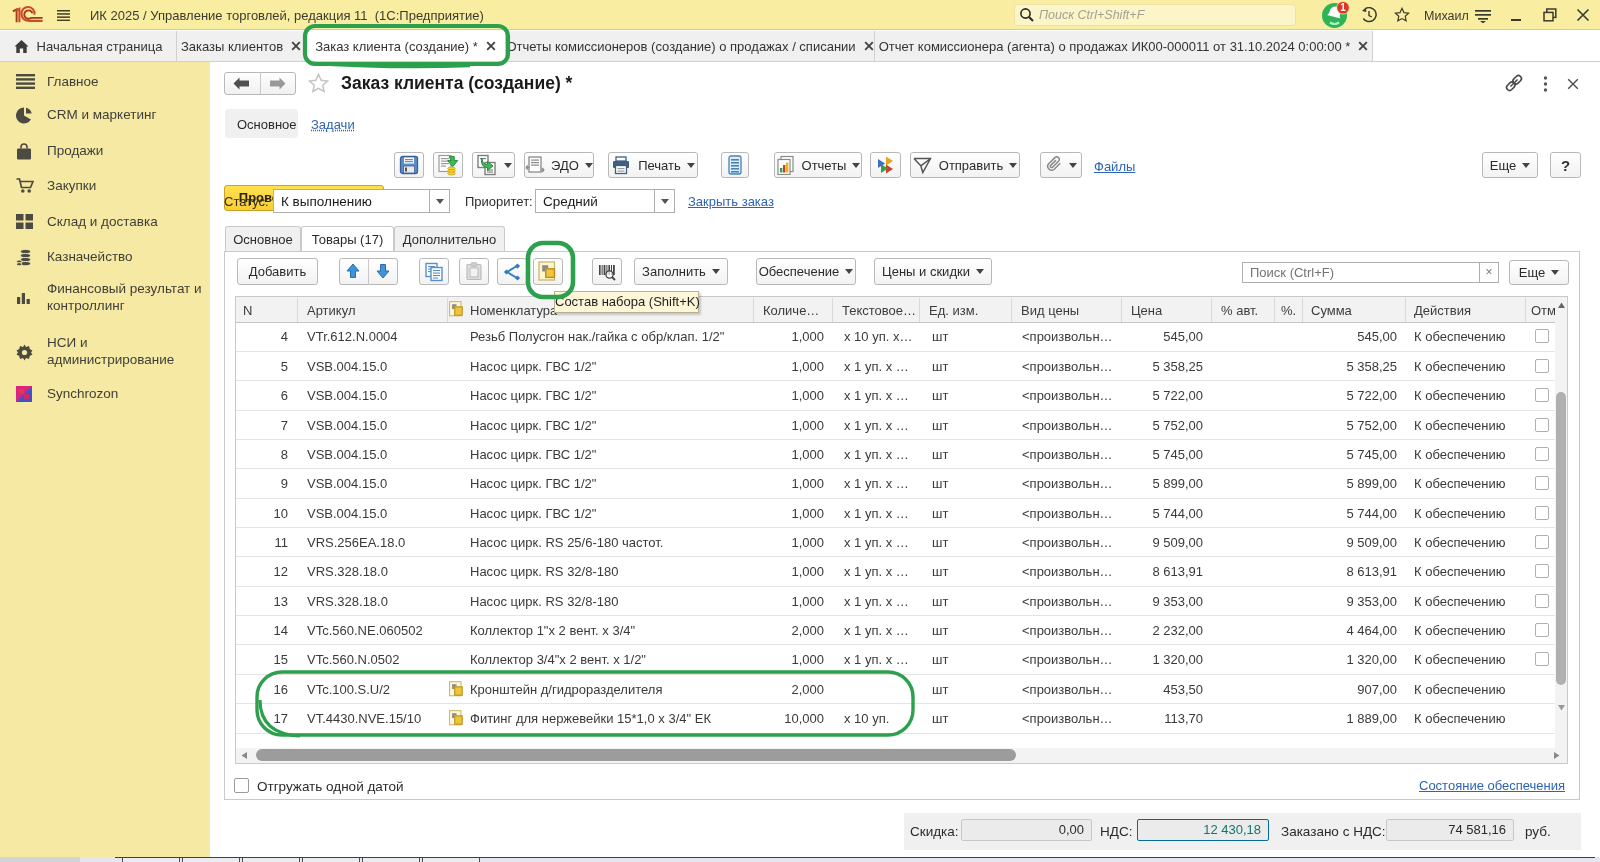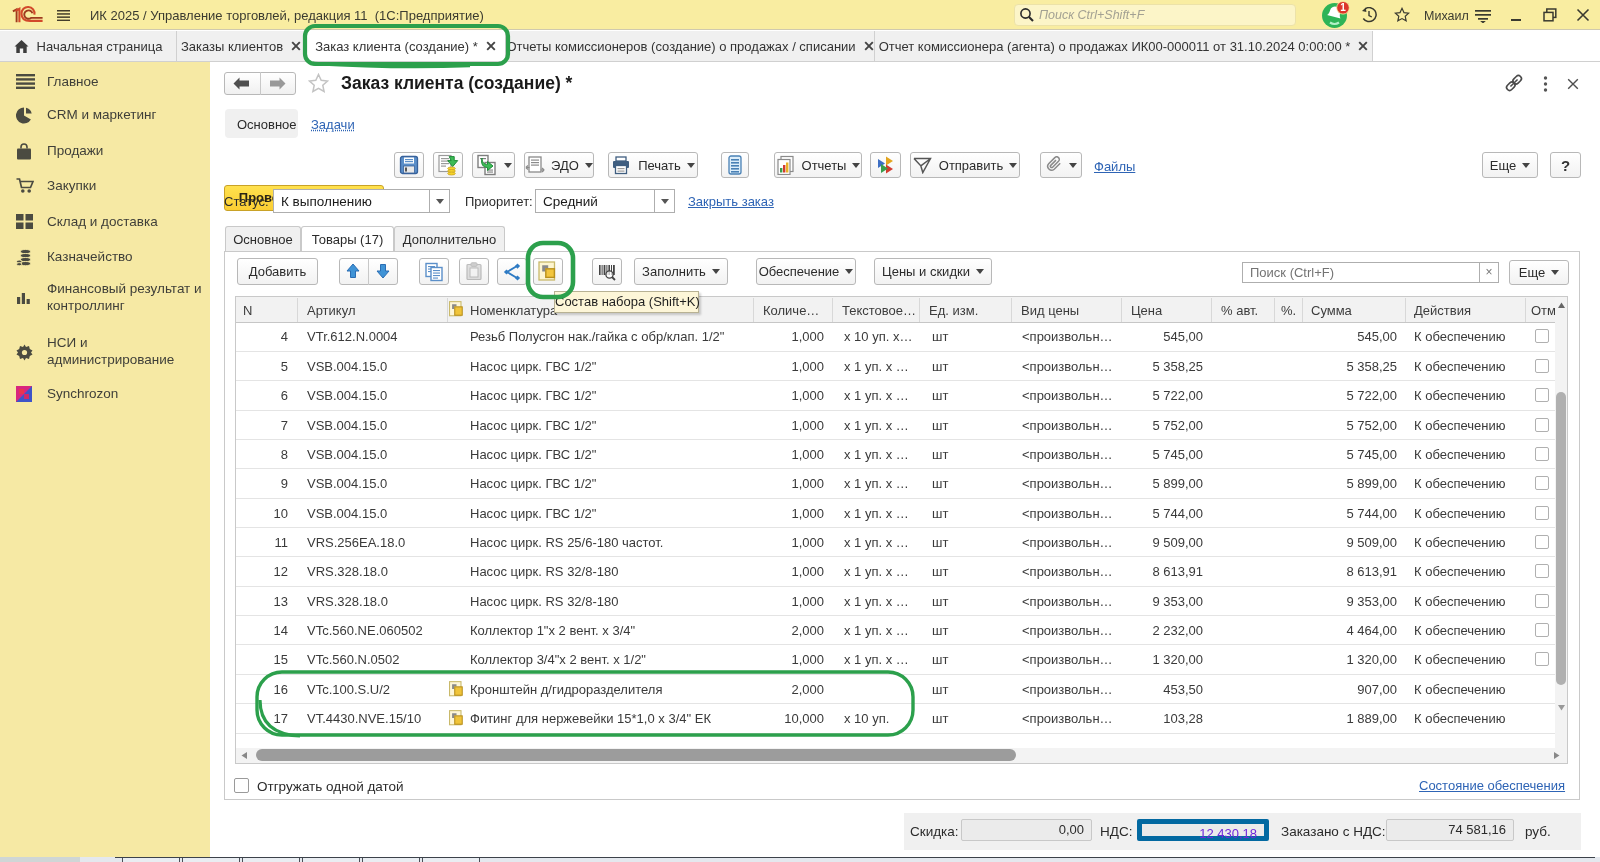--- a/index.html
+++ b/index.html
@@ -604,21 +604,21 @@
 <div class="ab" style="left:449px;top:710px;"><svg width="15" height="17" viewBox="0 0 17 19">
       <rect x="0.6" y="0.6" width="13" height="16" fill="#fdf6d8" stroke="#c9b96a" stroke-width="1.2"></rect>
       <path d="M3.5 3.5 L8.5 3.5 L8.5 6 L6 6 L6 9 L3.5 9 Z" fill="#8a8a8a"></path>
       <rect x="6.5" y="6.5" width="8.5" height="9.5" fill="#f0c439" stroke="#b88f1d" stroke-width="1.2"></rect>
     </svg></div>
 <div class="ab" style="left:470px;top:711px;white-space:nowrap;color:#3a3a3a;">Фитинг для нержевейки 15*1,0 х 3/4" ЕК</div>
 <div class="ab" style="left:740px;top:711px;width:84px;text-align:right;white-space:nowrap;color:#3a3a3a;">10,000</div>
 <div class="ab" style="left:844px;top:711px;white-space:nowrap;color:#3a3a3a;">х 10 уп.</div>
 <div class="ab" style="left:932px;top:711px;white-space:nowrap;color:#3a3a3a;">шт</div>
 <div class="ab" style="left:1022px;top:711px;white-space:nowrap;color:#3a3a3a;">&lt;произвольн…</div>
-<div class="ab" style="left:1100px;top:711px;width:103px;text-align:right;white-space:nowrap;color:#3a3a3a;">103,28</div>
+<div class="ab" style="left:1100px;top:711px;width:103px;text-align:right;white-space:nowrap;color:#3a3a3a;">113,70</div>
 <div class="ab" style="left:1290px;top:711px;width:107px;text-align:right;white-space:nowrap;color:#3a3a3a;">1 889,00</div>
 <div class="ab" style="left:1414px;top:711px;white-space:nowrap;color:#3a3a3a;">К обеспечению</div>
 <div class="ab" style="left:1555px;top:297px;width:12px;height:466px;background:#f3f3f3;"></div>
 <svg class="ab" style="left:1557px;top:301px;" width="9" height="9" viewBox="0 0 9 9">
     <path d="M4.5 1.5 L8 7 L1 7 Z" fill="#666"></path>
   </svg>
 <div class="ab" style="left:1556px;top:392px;width:10px;height:293px;background:#b0b0b0;border-radius:5px;"></div>
 <svg class="ab" style="left:1557px;top:703px;" width="9" height="9" viewBox="0 0 9 9">
     <path d="M4.5 7.5 L8 2 L1 2 Z" fill="#999"></path>
   </svg>
@@ -631,21 +631,21 @@
     <path d="M7.5 4.5 L2 1 L2 8 Z" fill="#888"></path>
   </svg>
 <div class="ab" style="left:234px;top:778px;width:15px;height:15px;border:1px solid #9a9a9a;border-radius:2px;background:#fff;"></div>
 <div class="ab" style="left:257px;top:779px;font-size:13.5px;color:#2b2b2b;">Отгружать одной датой</div>
 <div class="ab" style="left:1419px;top:778px;"><span class="lnk">Состояние обеспечения</span></div>
 <div class="ab" style="left:554px;top:291px;width:145px;height:22px;background:#fdf6d8;border:1px solid #b8b294;box-shadow:2px 2px 2px rgba(0,0,0,0.18);line-height:20px;text-align:center;font-size:13px;color:#1f1f1f;white-space:nowrap;z-index:30;">Состав набора (Shift+K)</div>
 <div class="ab" style="left:904px;top:813px;width:677px;height:37px;background:#f0f0f0;"></div>
 <div class="ab" style="left:910px;top:824px;font-size:13.5px;color:#2b2b2b;">Скидка:</div>
 <div class="ab" style="left:961px;top:819px;width:131px;height:22px;background:#ebebeb;border:1px solid #c8c8c8;border-radius:2px;line-height:20px;text-align:right;padding-right:7px;color:#2b2b2b;">0,00</div>
 <div class="ab" style="left:1100px;top:824px;font-size:13.5px;color:#2b2b2b;">НДС:</div>
-<div class="ab" style="left:1137px;top:819px;width:132px;height:22px;background:#ebebeb;border:5px solid #0369a1;border-radius:2px;line-height:20px;text-align:right;padding-right:7px;color:#6d28d9;">12 430,18</div>
+<div class="ab" style="left:1137px;top:819px;width:132px;height:22px;background:#ebebeb;border:1px solid #0369a1;border-radius:2px;line-height:20px;text-align:right;padding-right:7px;color:#0f766e;">12 430,18</div>
 <div class="ab" style="left:1281px;top:824px;font-size:13.5px;color:#2b2b2b;">Заказано с НДС:</div>
 <div class="ab" style="left:1386px;top:819px;width:128px;height:22px;background:#ebebeb;border:1px solid #c8c8c8;border-radius:2px;line-height:20px;text-align:right;padding-right:7px;color:#2b2b2b;">74 581,16</div>
 <div class="ab" style="left:1525px;top:824px;font-size:13.5px;color:#2b2b2b;">руб.</div>
 <div class="ab" style="left:0;top:857px;width:1600px;height:5px;background:#e4e8ee;"></div>
 <div class="ab" style="left:115px;top:857px;width:1480px;height:1px;background:#3c424a;"></div>
 <div class="ab" style="left:122px;top:858px;width:58px;height:4px;background:#e9edf2;border-left:1px solid #494f57;border-right:1px solid #494f57;"></div>
 <div class="ab" style="left:182px;top:858px;width:58px;height:4px;background:#e9edf2;border-left:1px solid #494f57;border-right:1px solid #494f57;"></div>
 <div class="ab" style="left:242px;top:858px;width:58px;height:4px;background:#e9edf2;border-left:1px solid #494f57;border-right:1px solid #494f57;"></div>
 <div class="ab" style="left:302px;top:858px;width:58px;height:4px;background:#e9edf2;border-left:1px solid #494f57;border-right:1px solid #494f57;"></div>
 <div class="ab" style="left:362px;top:858px;width:58px;height:4px;background:#e9edf2;border-left:1px solid #494f57;border-right:1px solid #494f57;"></div>

